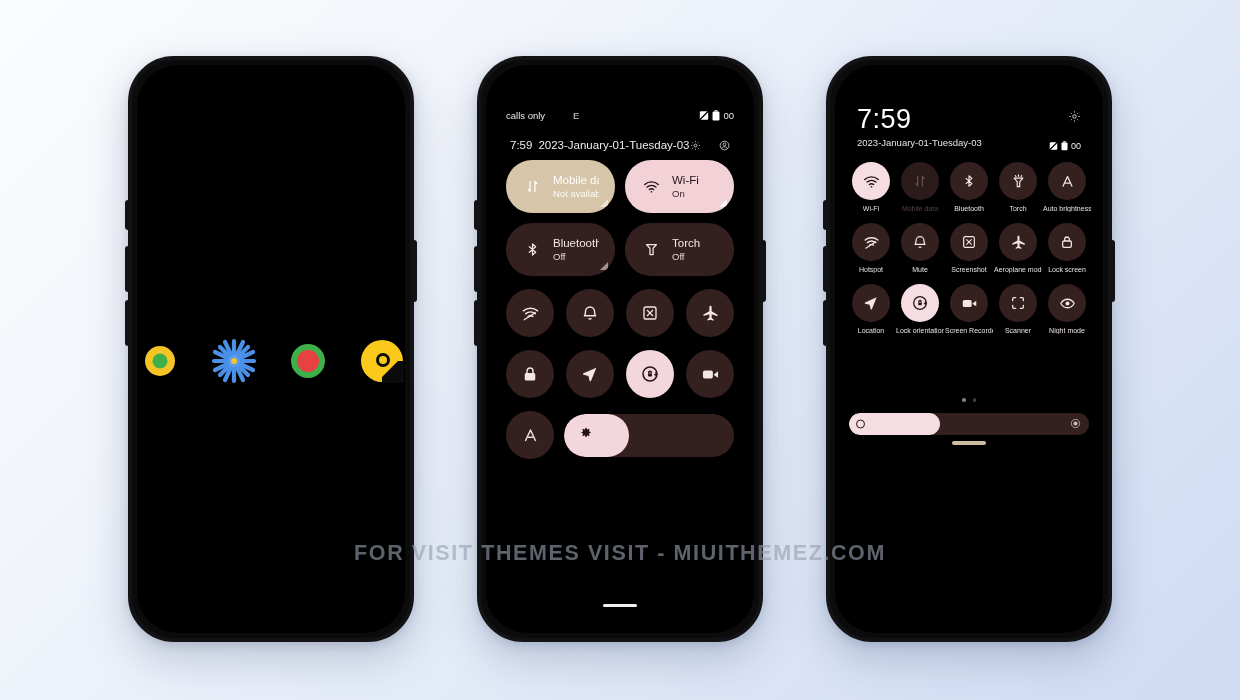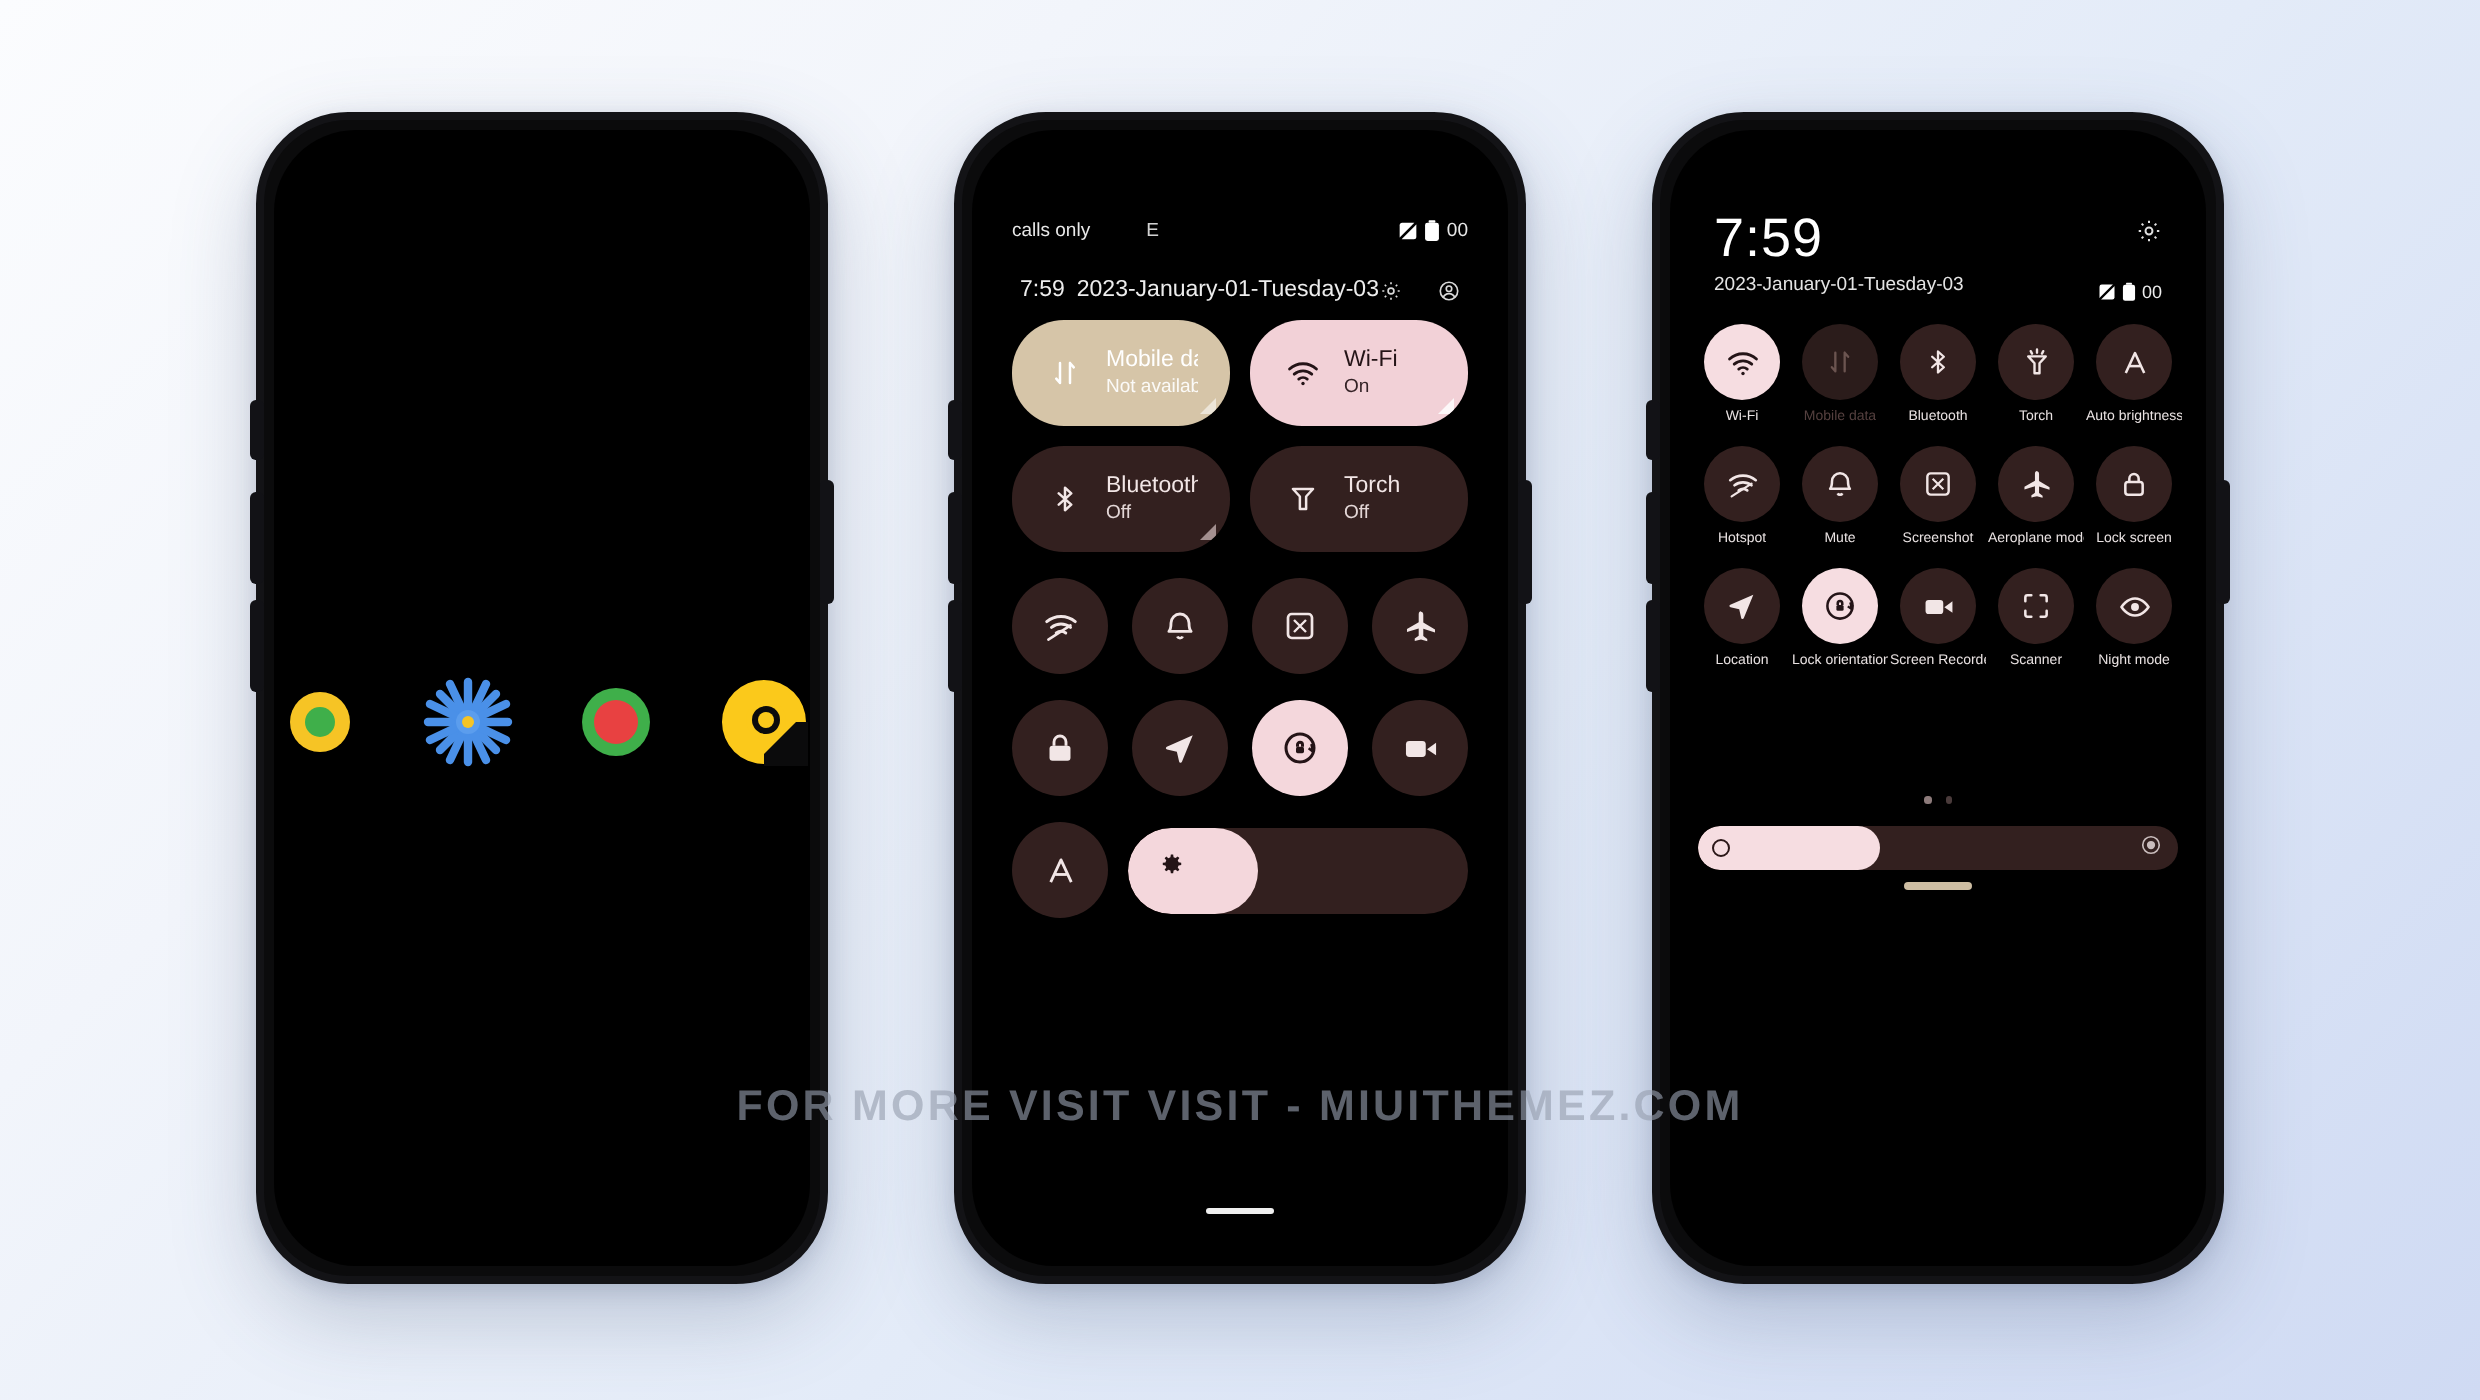--- a/index.html
+++ b/index.html
@@ -634,13 +634,13 @@
           <circle cx="12" cy="12" r="9" fill="none" stroke="#c9bcbc" stroke-width="1.8"></circle>
           <circle cx="12" cy="12" r="4.5" fill="#c9bcbc"></circle>
         </svg>
       </span>
     </div>
 
     <div id="p3-handle"></div>
   </div>
 </div>
 
-<div id="watermark">FOR MORE VISIT VISIT - MIUITHEMEZ.COM</div>
+<div id="watermark">FOR VISIT THEMES VISIT - MIUITHEMEZ.COM</div>
 
 </body></html>

